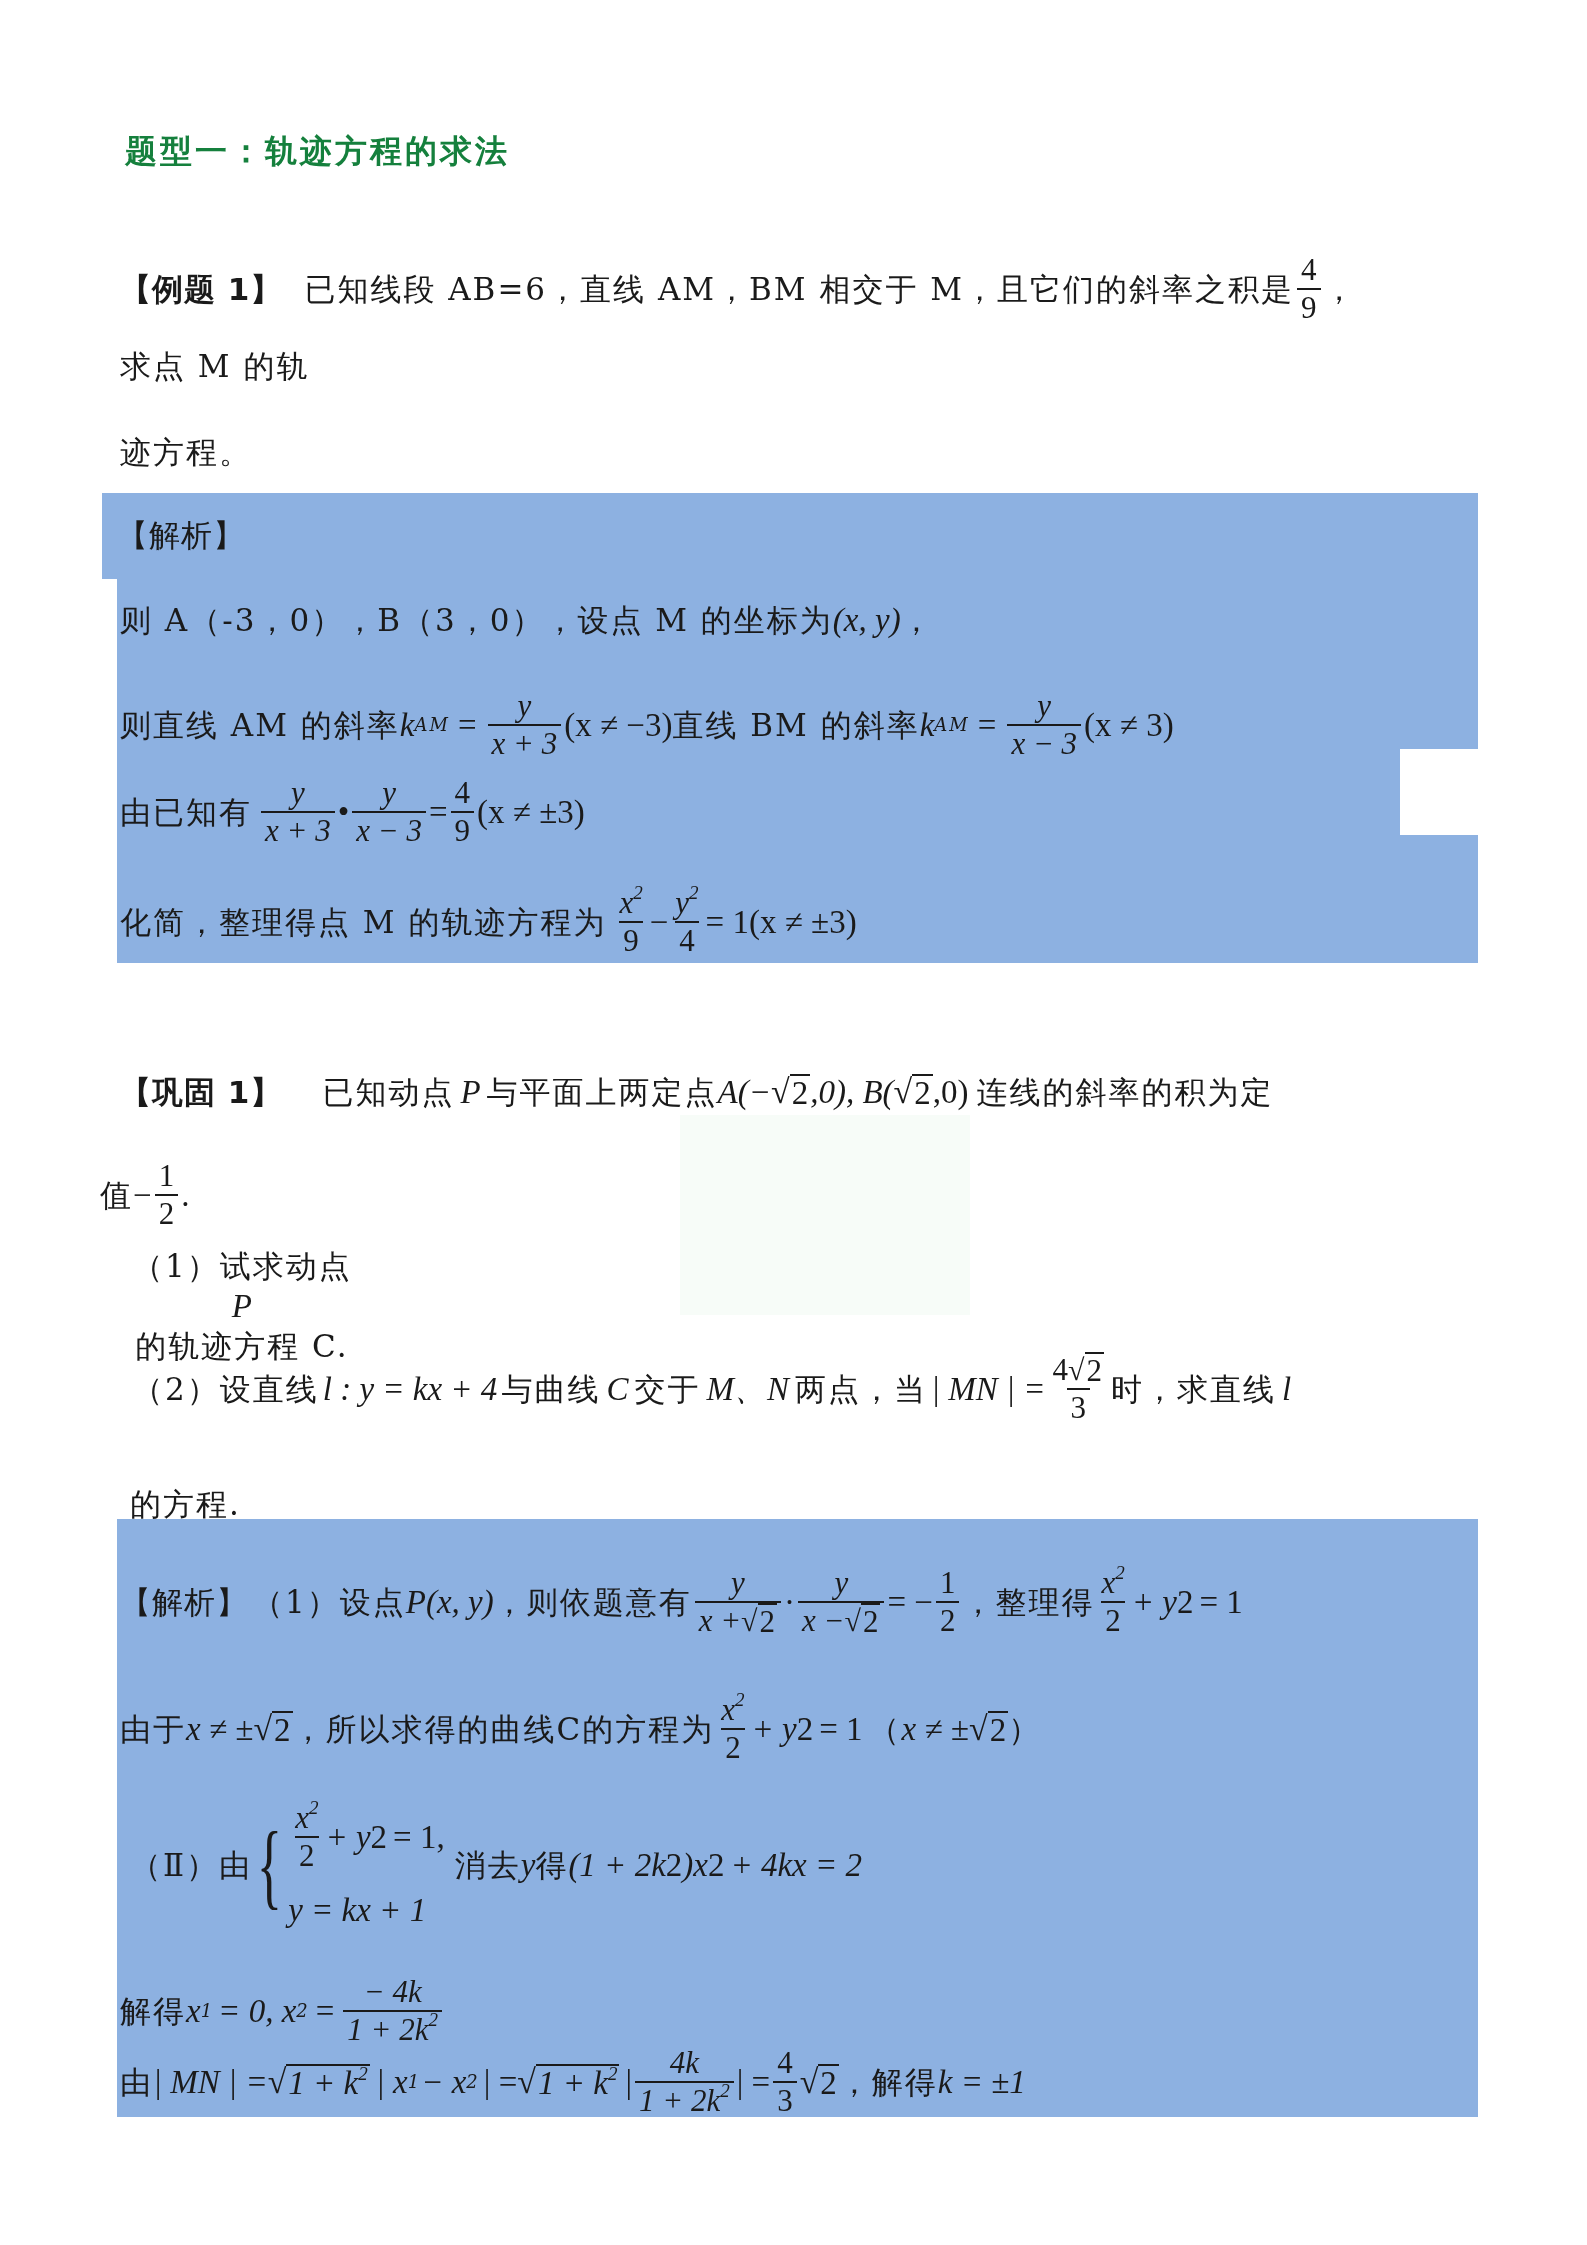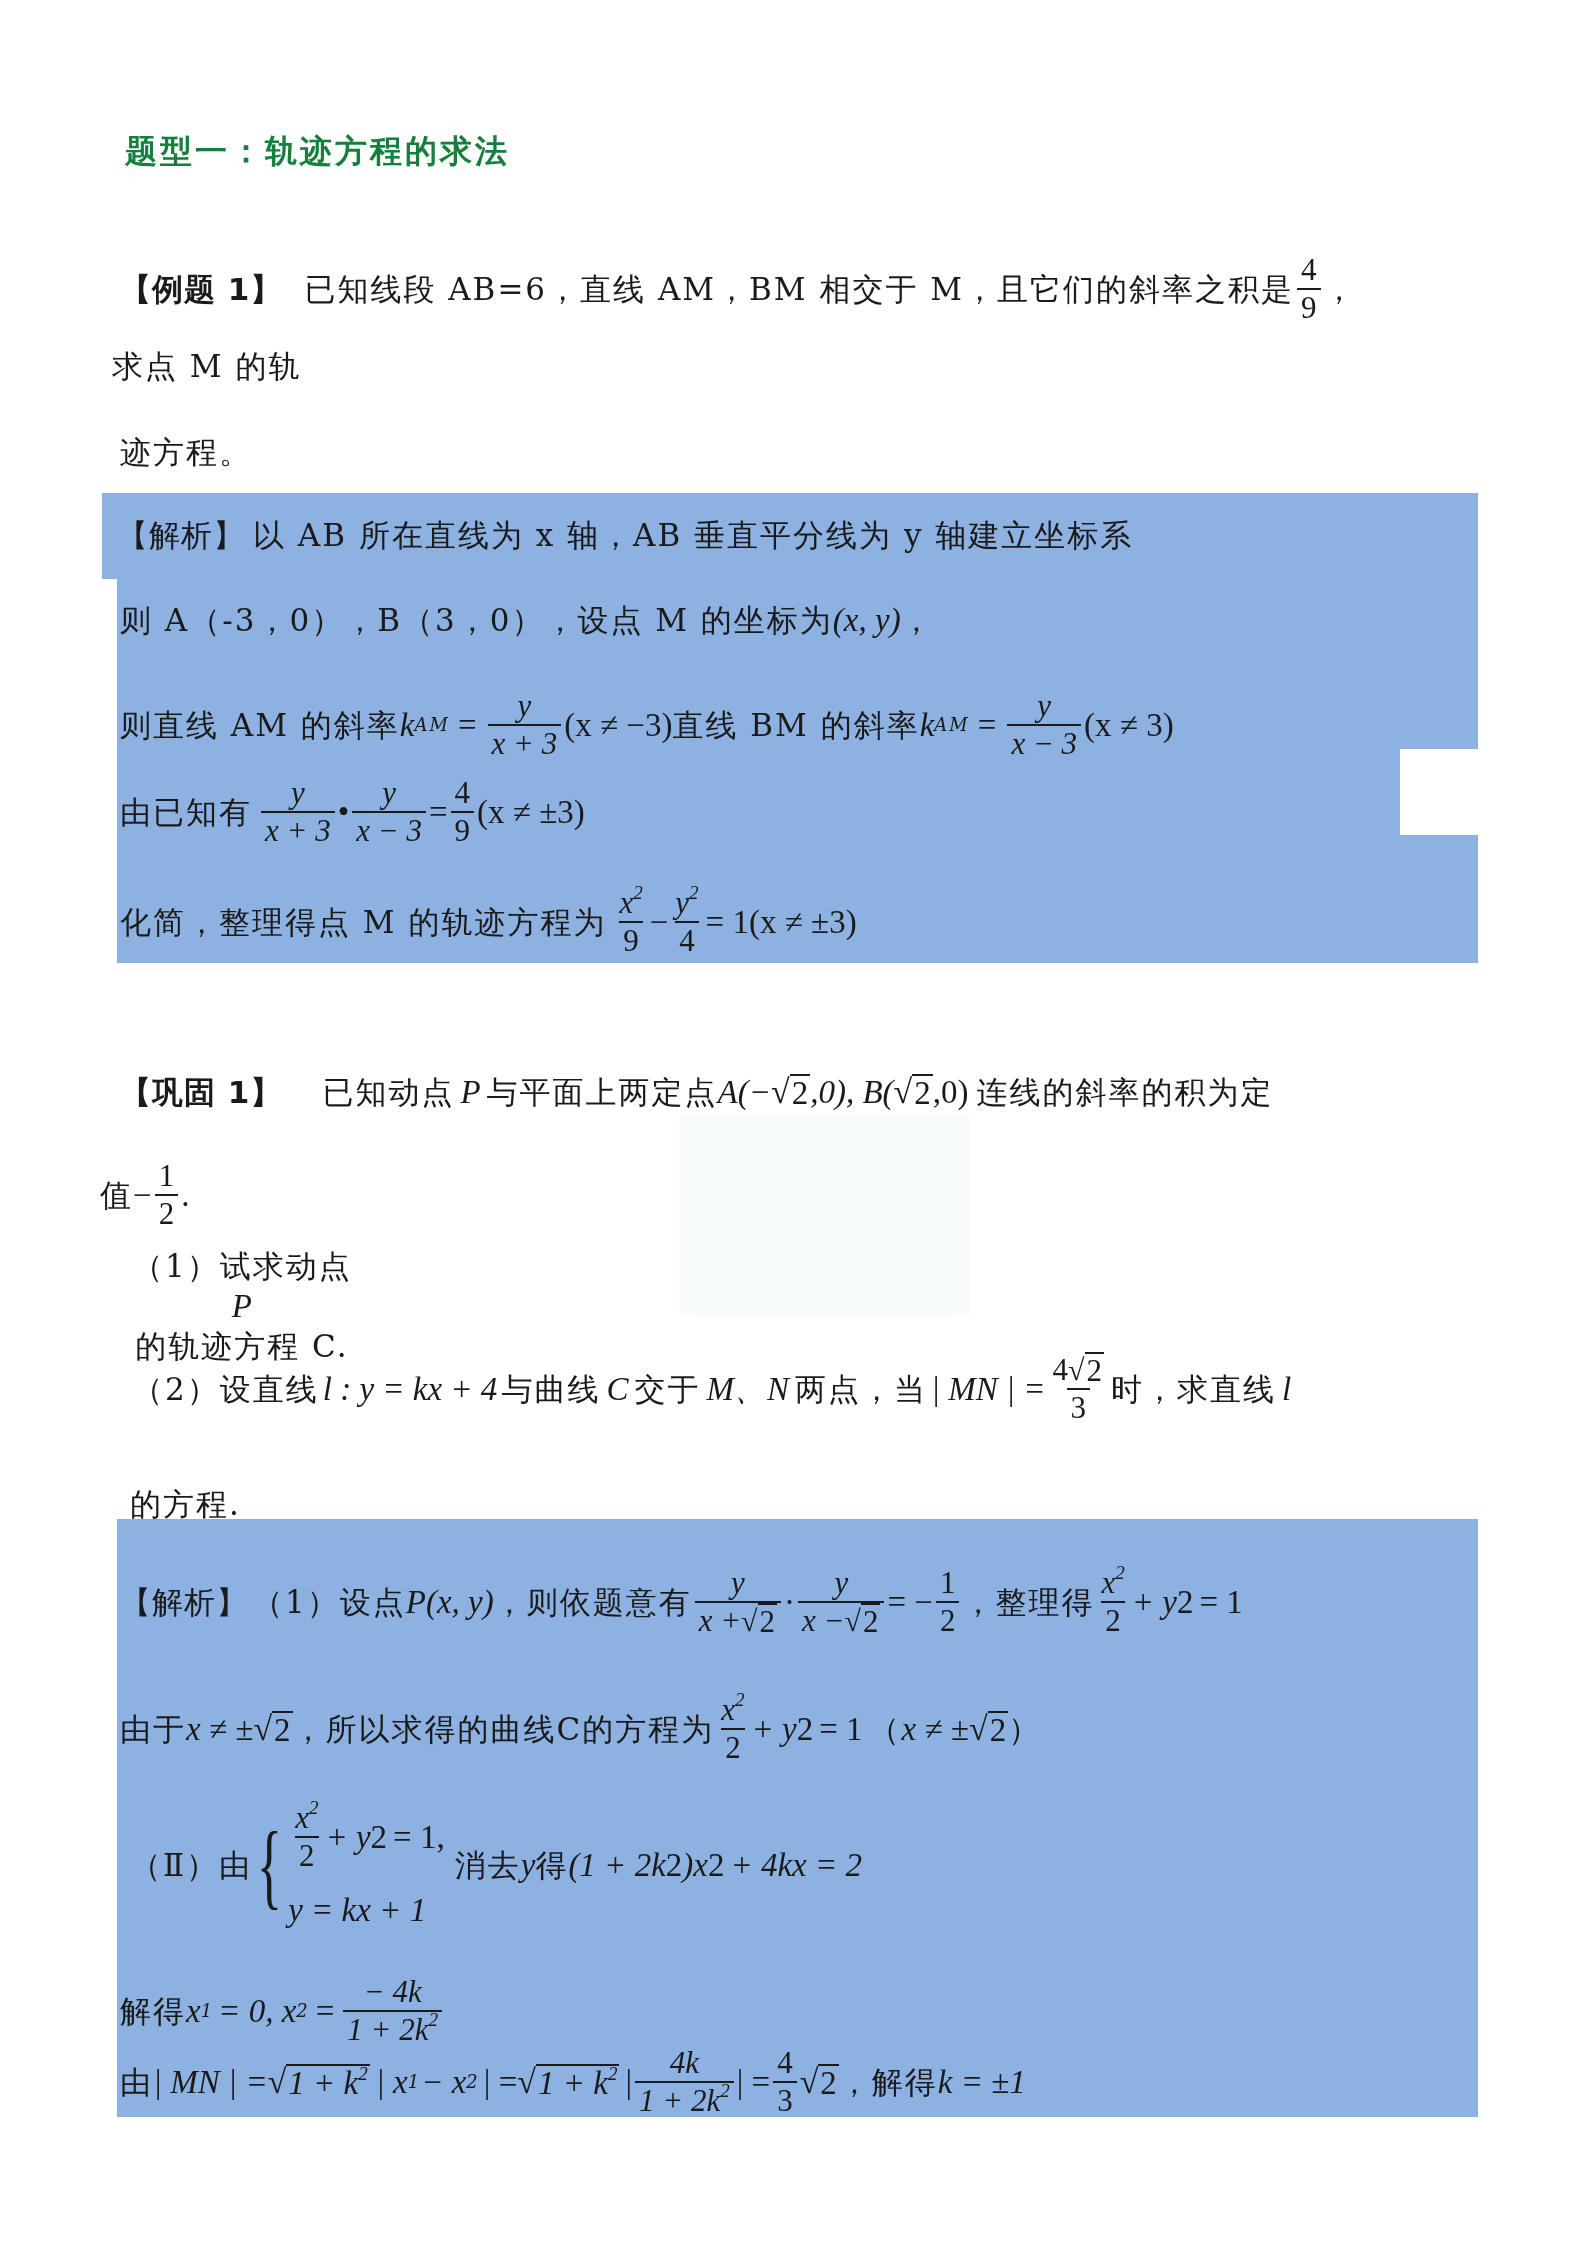--- a/index.html
+++ b/index.html
@@ -35,31 +35,30 @@
 
 <div class="abs line" style="left:120px;top:252px;">
   <span class="tag">【例题 1】</span>
   <span>已知线段 AB=6，直线 AM，BM 相交于 M，且它们的斜率之积是</span>
   <span class="frac">
     <span class="num">4</span>
     <span class="den">9</span>
   </span>
   <span>，</span>
 </div>
-<div class="abs line" style="left:112px;top:346px;">求点 M 的轨</div>
+<div class="abs line" style="left:120px;top:346px;">求点 M 的轨</div>
 <div class="abs line" style="left:120px;top:432px;">迹方程。</div>
 
 <div class="box" style="left:102px;top:493px;width:1376px;height:86px;"></div>
 <div class="box" style="left:117px;top:578px;width:1361px;height:171px;"></div>
 <div class="box" style="left:117px;top:748px;width:1283px;height:88px;"></div>
 <div class="box" style="left:117px;top:835px;width:1361px;height:128px;"></div>
 
 <div class="abs line" style="left:117px;top:515px;">
   <span class="tag" style="margin-right:8px;font-weight:normal;">【解析】</span>
-  <span>以 AB 所在直线为 x 轴，AB 垂直平分线为 y 轴建立坐标系</span>
 </div>
 <div class="abs line" style="left:120px;top:600px;">
   <span>则 A（-3，0），B（3，0），设点 M 的坐标为</span>
   <span class="m i">(x, y)</span>
   <span>，</span>
 </div>
 <div class="abs line" style="left:120px;top:688px;">
   <span>则直线 AM 的斜率</span>
   <span class="m i">k</span>
     <sub>AM</sub>

